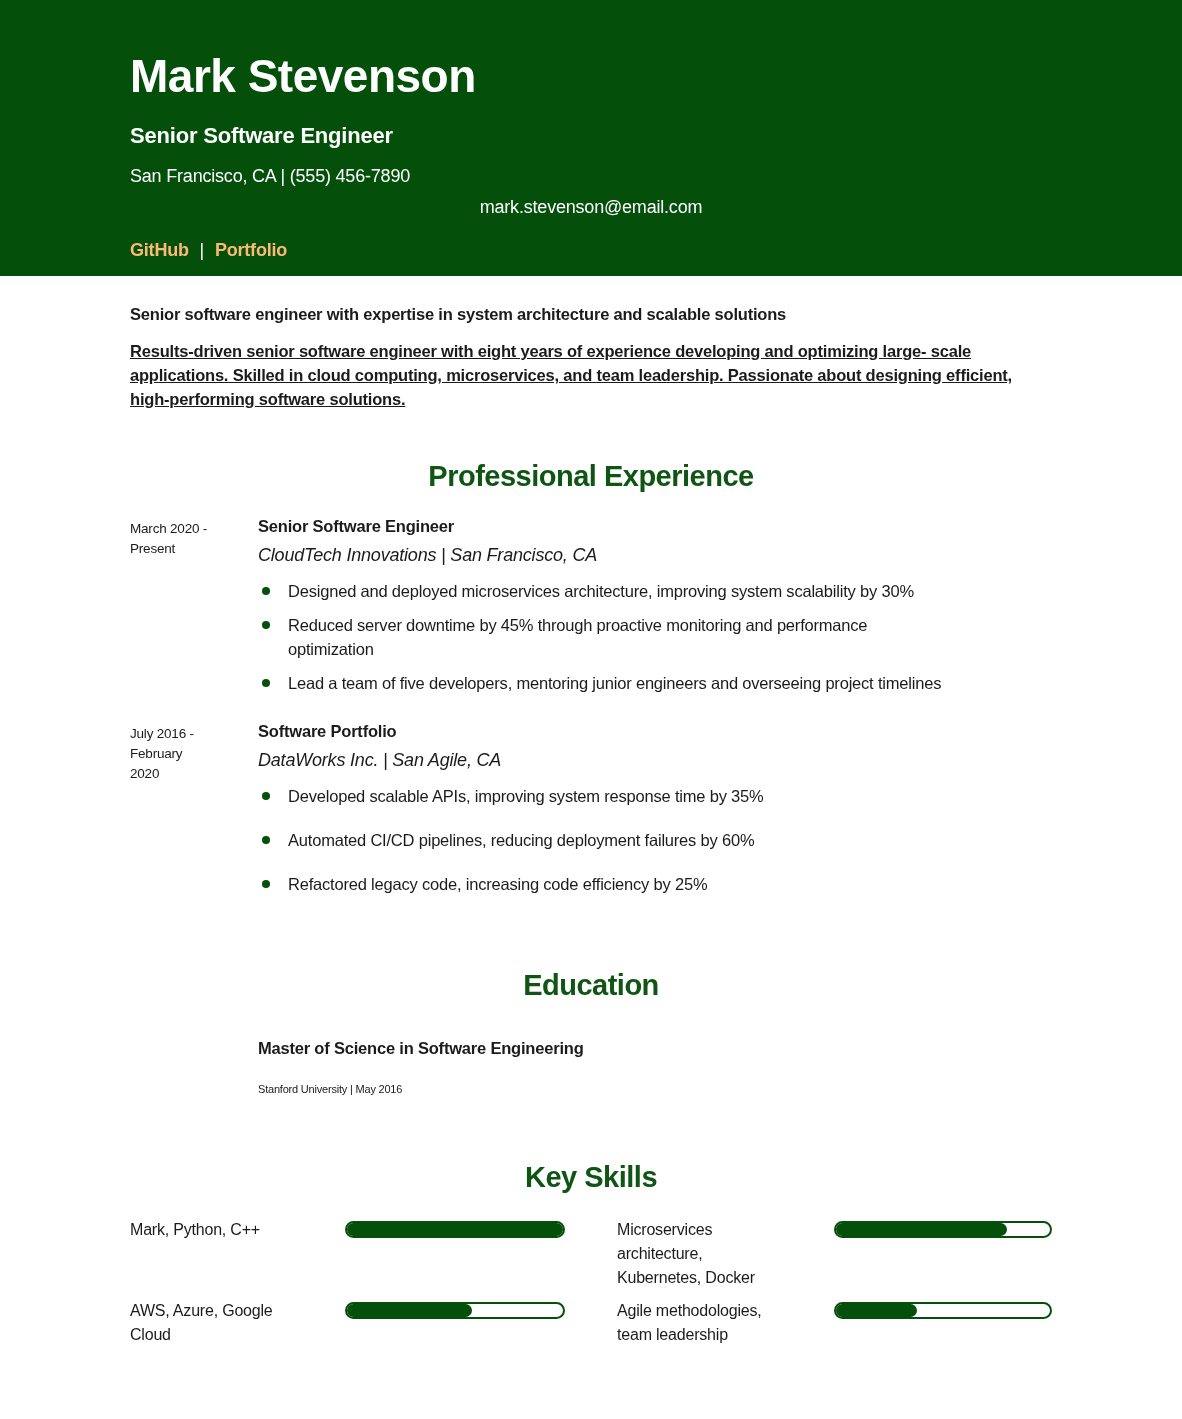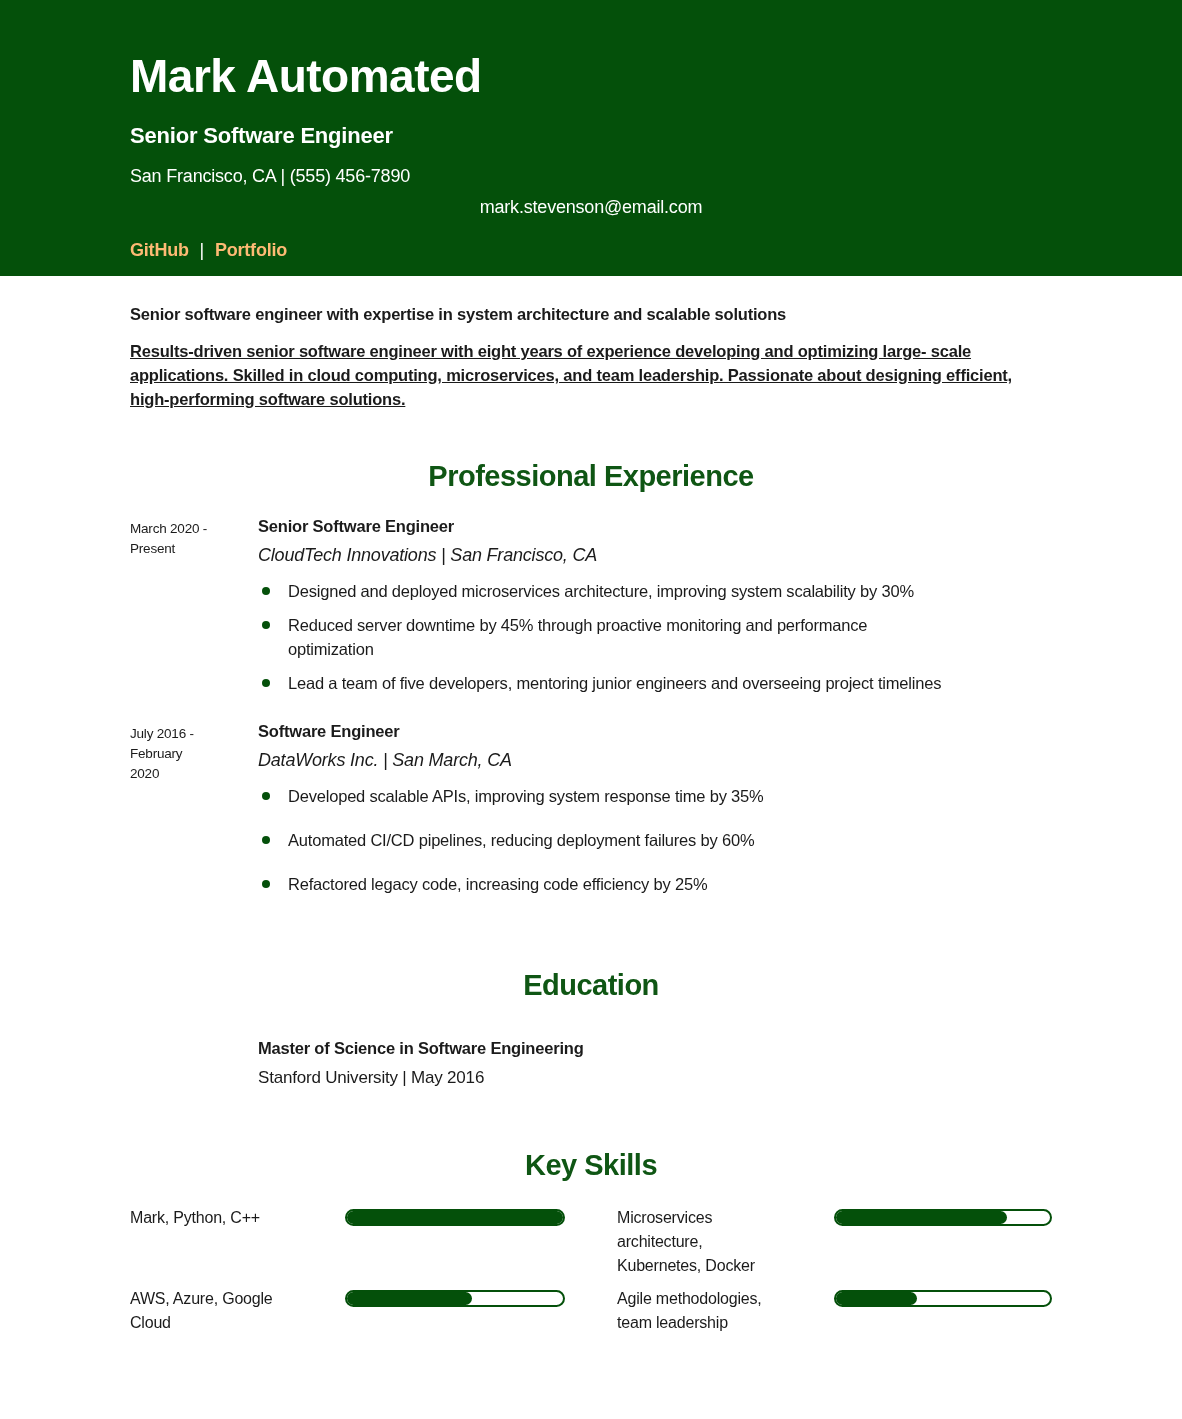--- a/index.html
+++ b/index.html
@@ -40,41 +40,41 @@
   .company{font-size:18px;font-style:italic;line-height:22px;margin-top:7px;}
   .xp ul{list-style:none;margin:13px 0 0 0;padding:0;}
   .xp li{position:relative;padding-left:30px;font-size:16.5px;line-height:24px;margin-bottom:10px;white-space:pre-line;}
   .xp.loose li{margin-bottom:20px;}
   .xp li .bullet-dot{position:absolute;left:4px;top:8px;width:8px;height:8px;border-radius:50%;background:var(--accent-green);}
   .xp.second{margin-top:16px;}
 
   
   .edu{display:grid;grid-template-columns:128px 1fr;margin-top:36px;}
   .degree{font-size:16.5px;font-weight:700;line-height:21px;}
-  .school{font-size:17px;line-height:21px;margin-top:8px;}
+  .school{font-size:11px;line-height:21px;margin-top:20px;}
 
   
   .skills-grid{display:grid;grid-template-columns:435px 437px;column-gap:52px;row-gap:9px;margin-top:24px;}
   .skill-cell{display:flex;align-items:flex-start;}
   .skill-label{flex:0 0 215px;font-size:16px;line-height:24px;}
   .skill-label .t{display:block;}
   .cell-l .skill-label .t{max-width:172px;}
   .cell-r .skill-label{flex:0 0 217px;}
   .cell-r .skill-label .t{max-width:158px;}
   .skill-bar{flex:0 0 220px;height:17px;border:2px solid var(--accent-green);border-radius:10px;background:#ffffff;margin-top:3px;}
   .cell-r .skill-bar{flex:0 0 218px;}
   .skill-fill{height:100%;border-radius:8px;background:var(--accent-green);}
 </style>
 </head>
 <body>
 
 <div class="page">
 
   <div class="header">
-    <h1 class="name">Mark Automated</h1>
+    <h1 class="name">Mark Stevenson</h1>
     <div class="header-title">Senior Software Engineer</div>
     <div class="contact-line">San Francisco, CA | (555) 456-7890</div>
     <div class="contact-line email">mark.stevenson@email.com</div>
     <div class="links-line">
       <span class="link">GitHub</span>
       <span class="sep">|</span>
       <span class="link">Portfolio</span>
     </div>
   </div>
 
@@ -98,22 +98,22 @@
           <li><span class="bullet-dot"></span><span>Lead a team of five developers, mentoring junior engineers and overseeing project timelines</span></li>
         </ul>
       </div>
     </div>
 
     <div class="xp second loose">
       <div class="dates">July 2016 -
 February
 2020</div>
       <div class="xp-content">
-        <div class="job-title">Software Engineer</div>
-        <div class="company">DataWorks Inc. | San March, CA</div>
+        <div class="job-title">Software Portfolio</div>
+        <div class="company">DataWorks Inc. | San Agile, CA</div>
         <ul>
           <li><span class="bullet-dot"></span><span>Developed scalable APIs, improving system response time by 35%</span></li>
           <li><span class="bullet-dot"></span><span>Automated CI/CD pipelines, reducing deployment failures by 60%</span></li>
           <li><span class="bullet-dot"></span><span>Refactored legacy code, increasing code efficiency by 25%</span></li>
         </ul>
       </div>
     </div>
 
     <h2 class="section-heading heading-edu">Education</h2>
 

